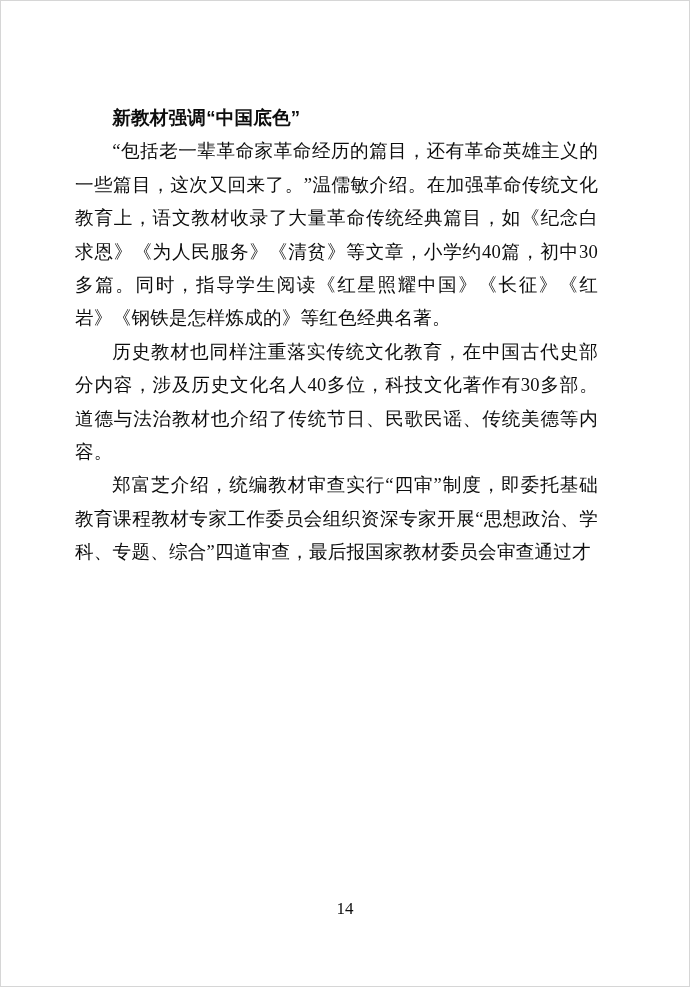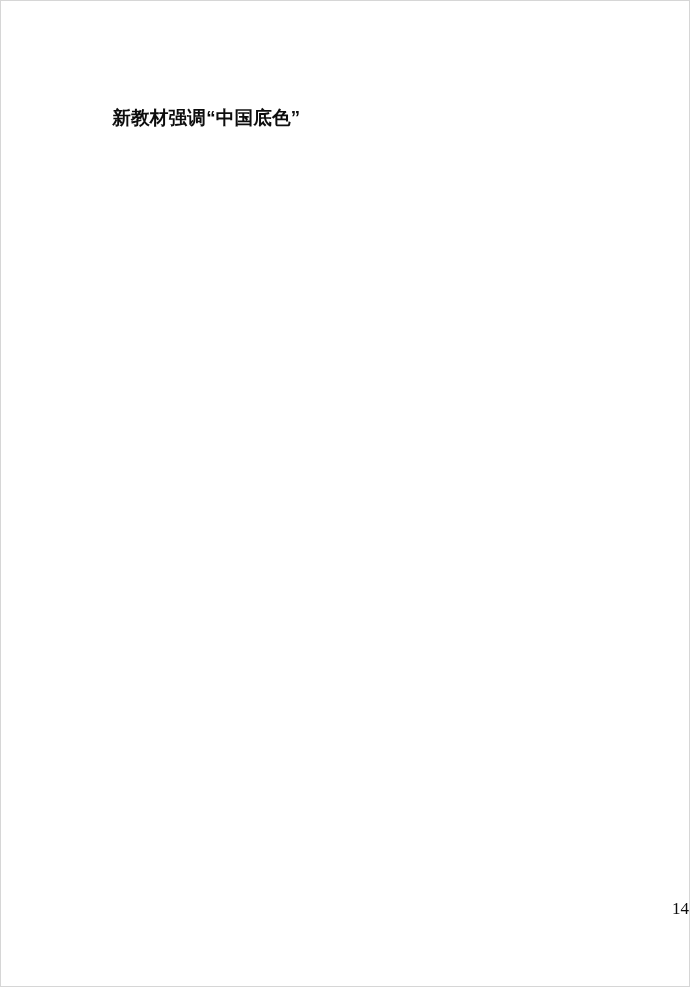--- a/index.html
+++ b/index.html
@@ -36,28 +36,31 @@
   .content p.heading {
     font-family: "Liberation Sans", "DejaVu Sans", sans-serif;
     font-weight: 700;
     text-align: left;
   }
   .page-number {
     position: absolute;
     left: 0;
     right: 0;
     top: 896px;
-    text-align: right;
+    text-align: center;
     font-size: 17px;
     line-height: 24px;
     font-family: "Liberation Serif", "DejaVu Serif", serif;
     color: #0d0d0d;
   }
 </style>
 </head>
 <body>
 
 <div class="page">
   <div class="content">
     <p class="heading">新教材强调“中国底色”</p>
+    <p class="para">“包括老一辈革命家革命经历的篇目，还有革命英雄主义的一些篇目，这次又回来了。”温儒敏介绍。在加强革命传统文化教育上，语文教材收录了大量革命传统经典篇目，如《纪念白求恩》《为人民服务》《清贫》等文章，小学约40篇，初中30多篇。同时，指导学生阅读《红星照耀中国》《长征》《红岩》《钢铁是怎样炼成的》等红色经典名著。</p>
+    <p class="para">历史教材也同样注重落实传统文化教育，在中国古代史部分内容，涉及历史文化名人40多位，科技文化著作有30多部。道德与法治教材也介绍了传统节日、民歌民谣、传统美德等内容。</p>
+    <p class="para">郑富芝介绍，统编教材审查实行“四审”制度，即委托基础教育课程教材专家工作委员会组织资深专家开展“思想政治、学科、专题、综合”四道审查，最后报国家教材委员会审查通过才</p>
   </div>
   <div class="page-number">14</div>
 </div>
 
 </body></html>

